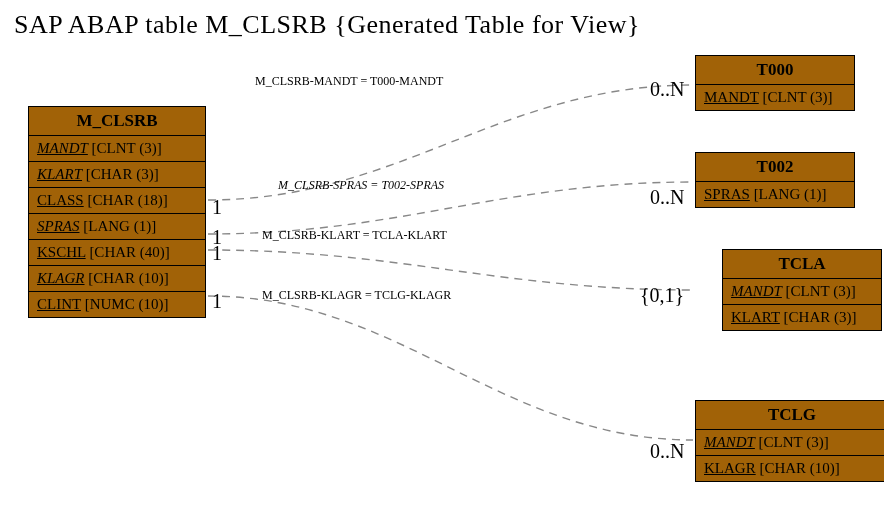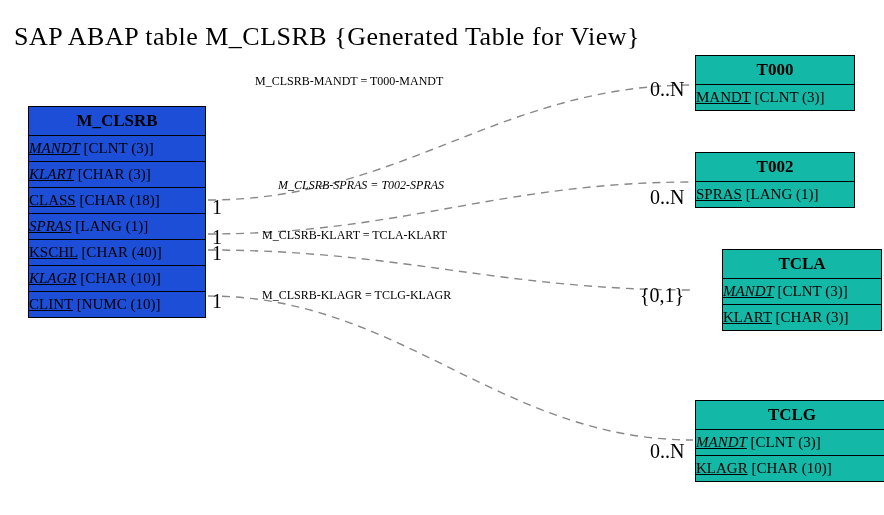--- a/index.html
+++ b/index.html
@@ -12,37 +12,36 @@
     position: relative;
     overflow: hidden;
   }
   .title {
     position: absolute;
     top: 10px;
     left: 14px;
     font-size: 26px;
     color: #000;
     letter-spacing: 0.5px;
-    margin-top: 12px;
   }
   .table-box {
     position: absolute;
     border: 1px solid #000;
-    background: #1d4ed8; 
+    background: #a16207; 
   }
-  .table-box.green { background: #14b8a6; }
+  .table-box.green { background: #a16207; }
   .table-box .hdr {
     font-weight: bold;
     text-align: center;
     padding: 4px 8px;
     border-bottom: 1px solid #000;
     font-size: 17px;
   }
   .table-box .fld {
-    padding: 4px 0;
+    padding: 4px 8px;
     border-bottom: 1px solid #000;
     font-size: 15px;
     white-space: nowrap;
   }
   .table-box .fld:last-child { border-bottom: none; }
   .fk { text-decoration: underline; font-style: italic; }
   .norm { text-decoration: underline; }
   .svg-layer {
     position: absolute;
     top: 0; left: 0;

